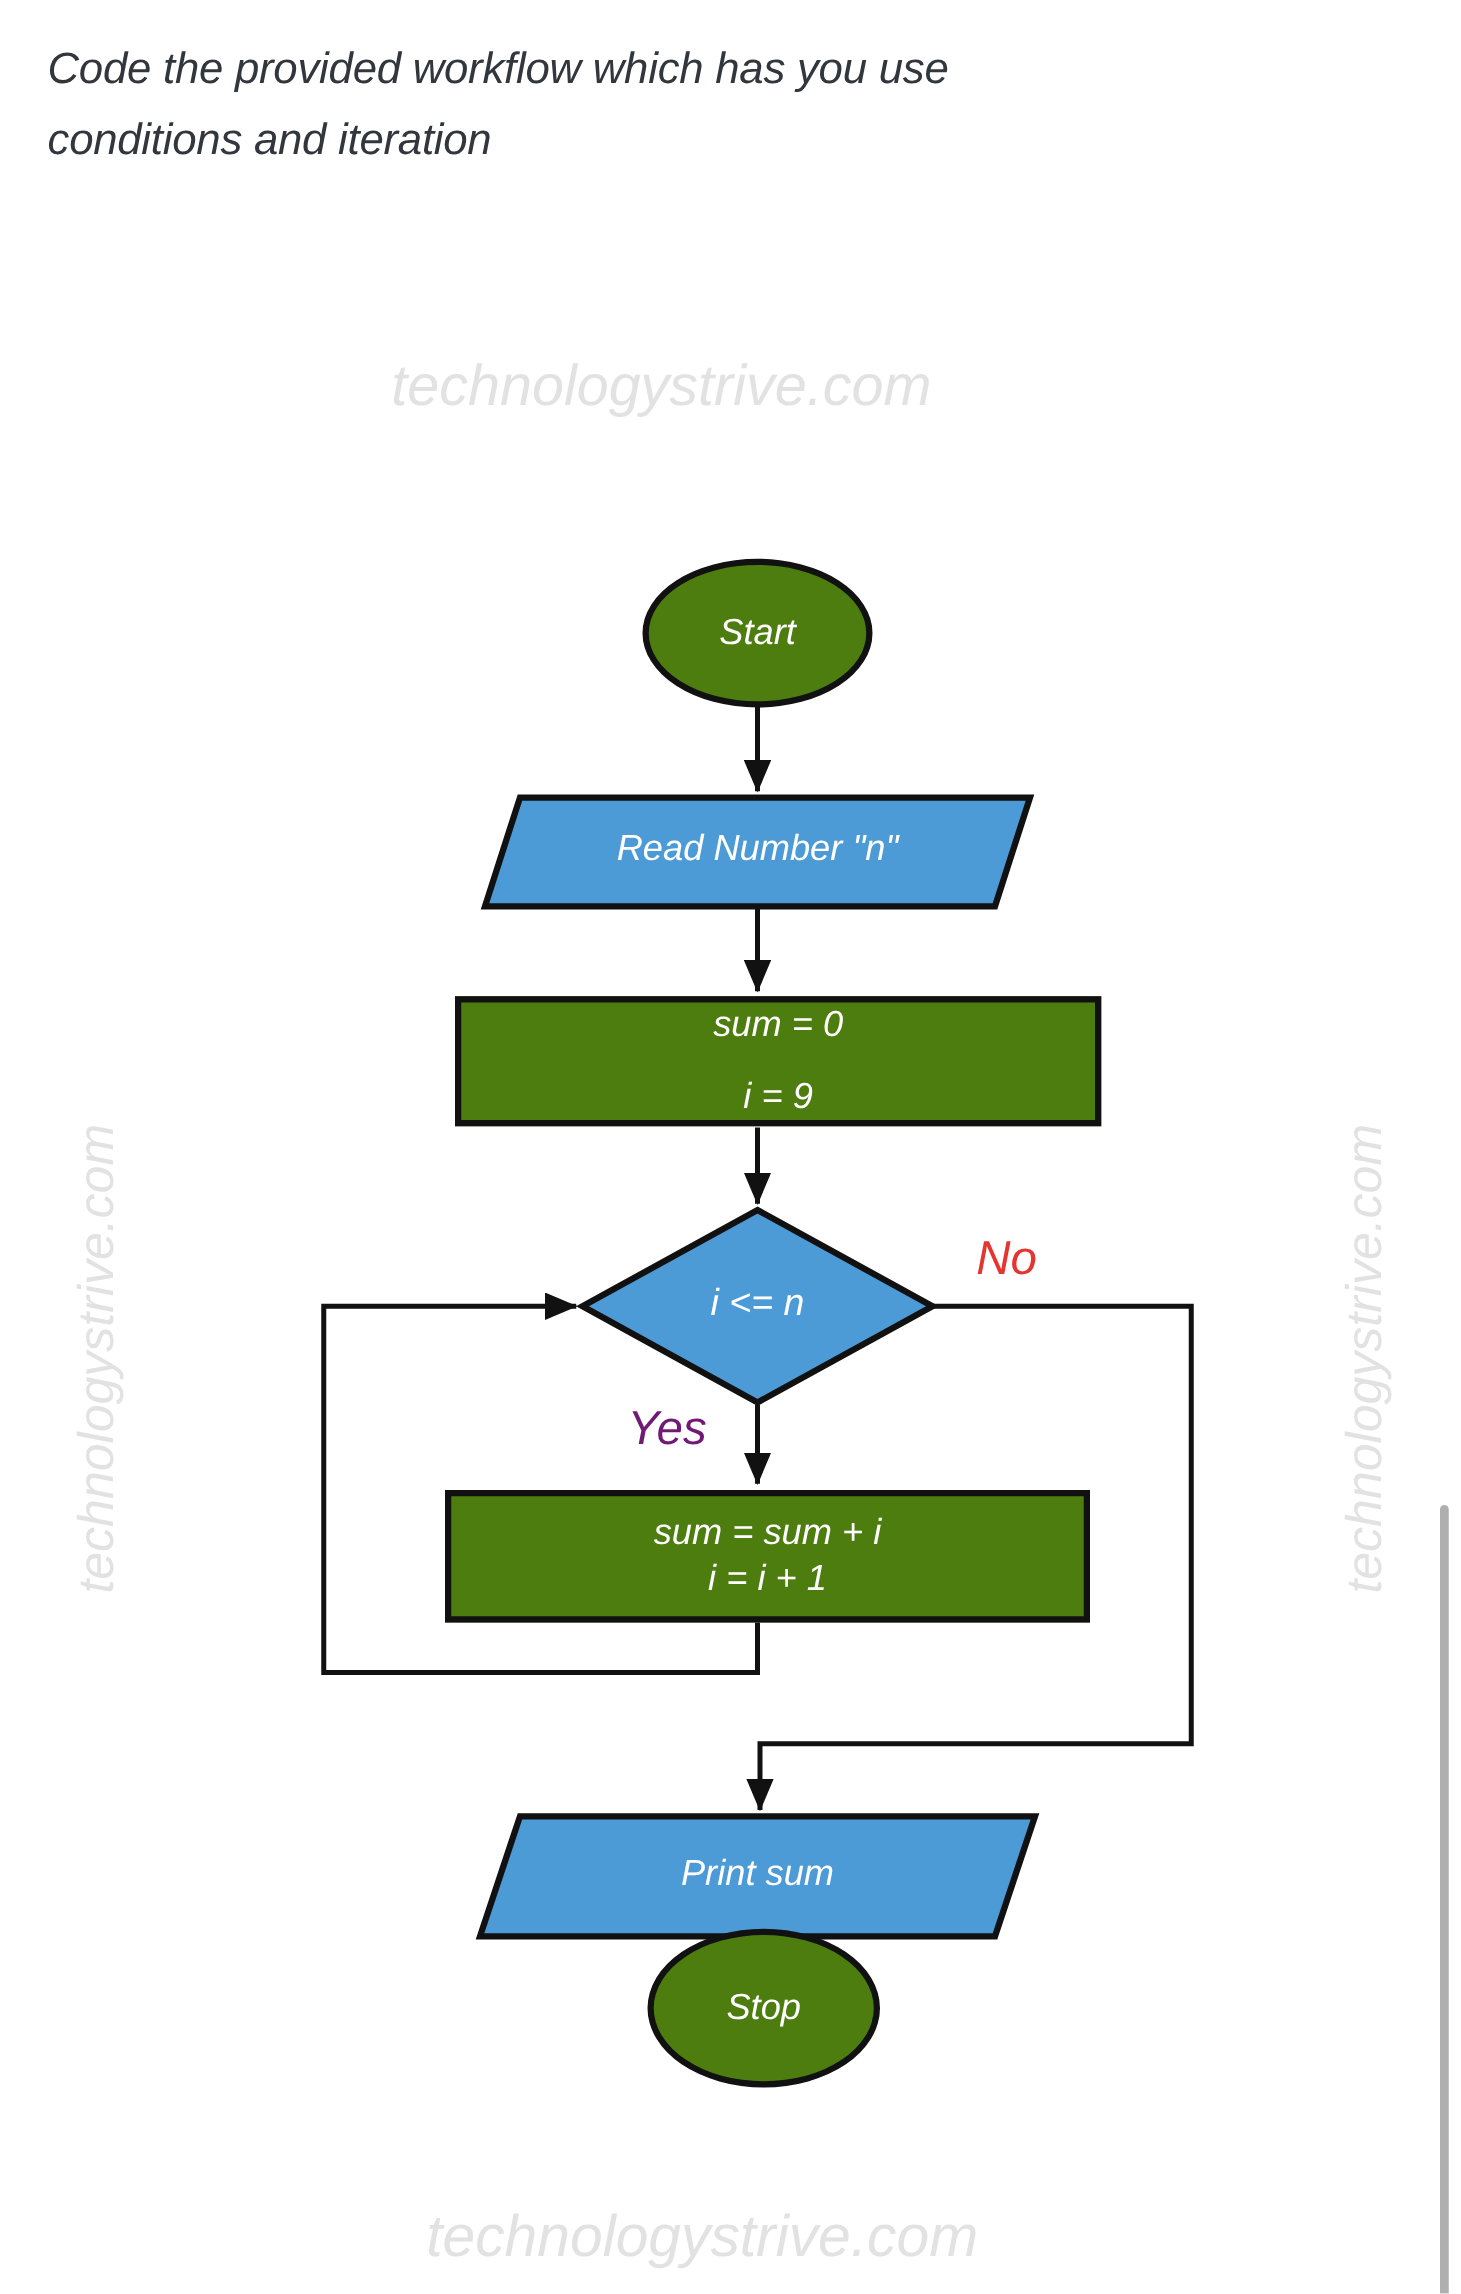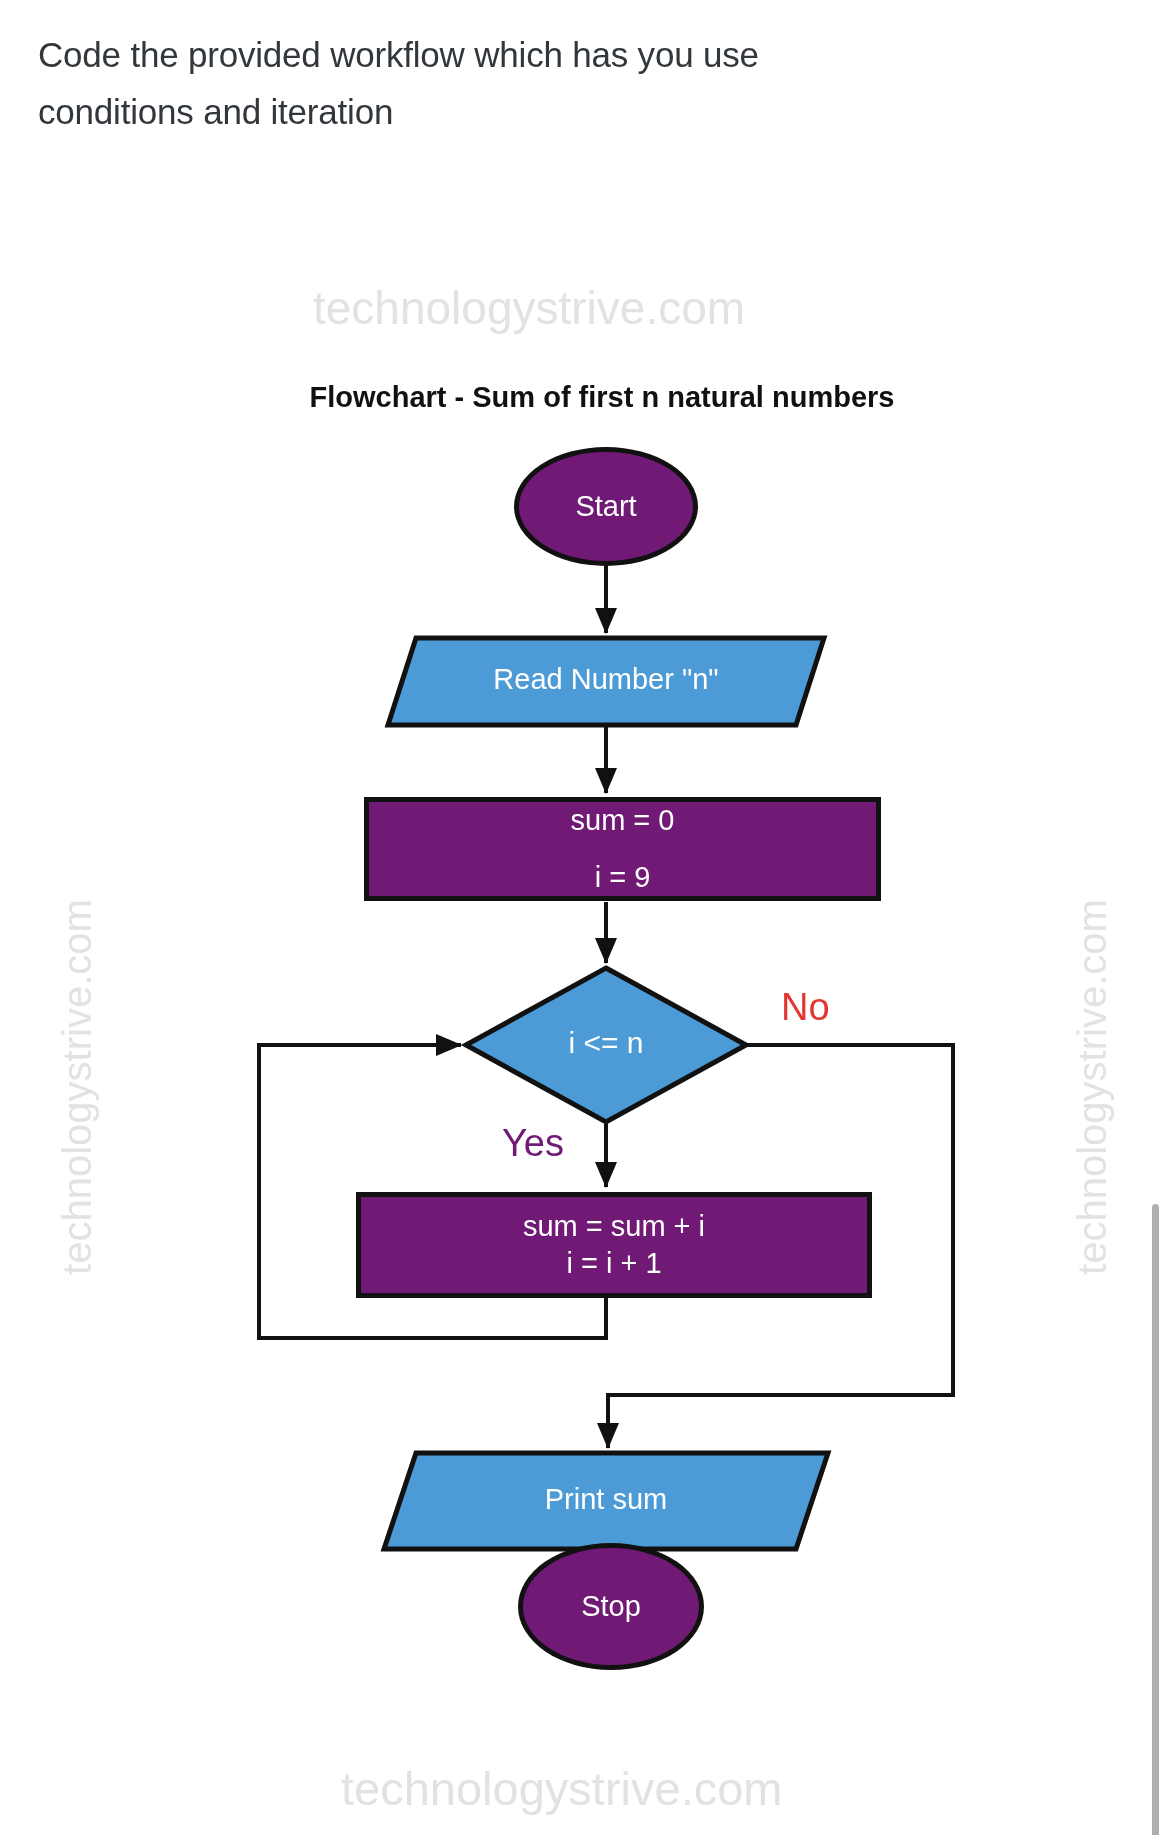--- a/index.html
+++ b/index.html
@@ -1,17 +1,17 @@
 <!DOCTYPE html>
 <html><head>
 <meta charset="utf-8">
 <style>
   html,body{margin:0;padding:0;overflow:hidden;background:#fff;}
   #page{position:relative;width:1169px;height:1835px;background:#ffffff;
-        font-family:"Liberation Sans",sans-serif;overflow:hidden;}
+        font-family:"Liberation Sans",sans-serif;overflow:hidden;font-style:italic;}
 
   
   .question{position:absolute;left:38px;top:26px;width:1000px;
             color:#31373c;font-size:35px;line-height:57px;letter-spacing:-0.2px;}
   .question span{display:block;}
 
   
   .wm{position:absolute;color:#e2e2e2;white-space:nowrap;user-select:none;}
   .wm-top{left:313px;top:281px;font-size:46px;}
   .wm-bottom{left:341px;top:1761px;font-size:47px;}
@@ -20,21 +20,21 @@
   .wm-right{left:862px;top:1065px;transform:rotate(-90deg);}
 
   
   .fc-title{position:absolute;left:35px;top:381px;width:1134px;text-align:center;
             font-size:29px;font-weight:bold;color:#111;}
 
   
   svg.canvas{position:absolute;left:0;top:0;}
 
   
-  .node{position:absolute;background:#701a75;border:5px solid #111;
+  .node{position:absolute;background:#4d7c0f;border:5px solid #111;
         display:flex;flex-direction:column;align-items:center;justify-content:center;
         color:#fff;font-size:29px;line-height:37px;text-align:center;box-sizing:border-box;}
   .oval{border-radius:50% / 50%;}
 
   
   .shape-label{position:absolute;color:#fff;font-size:29px;text-align:center;}
   .lbl-read{left:406px;top:663px;width:400px;}
   .lbl-decision{left:506px;top:1026px;width:200px;font-size:30px;}
   .lbl-print{left:406px;top:1483px;width:400px;}
 
@@ -55,21 +55,20 @@
   <div class="question">
     <span>Code the provided workflow which has you use</span>
     <span>conditions and iteration</span>
   </div>
 
   <div class="wm wm-top">technologystrive.com</div>
   <div class="wm wm-side wm-left">technologystrive.com</div>
   <div class="wm wm-side wm-right">technologystrive.com</div>
   <div class="wm wm-bottom">technologystrive.com</div>
 
-  <div class="fc-title">Flowchart - Sum of first n natural numbers</div>
 
   <svg class="canvas" width="1169" height="1835" viewBox="0 0 1169 1835">
     <defs>
       <marker id="arrow" viewBox="0 0 26 22" refX="25" refY="11" markerWidth="26" markerHeight="22" markerUnits="userSpaceOnUse" orient="auto">
         <path d="M0,0 L26,11 L0,22 Z" fill="#111"></path>
       </marker>
     </defs>
 
     <path d="M606,563 L606,633" stroke="#111" stroke-width="4" fill="none" marker-end="url(#arrow)"></path>
     <path d="M606,727 L606,793" stroke="#111" stroke-width="4" fill="none" marker-end="url(#arrow)"></path>

